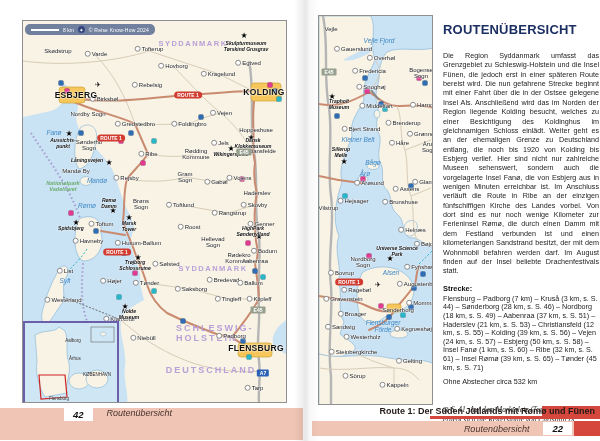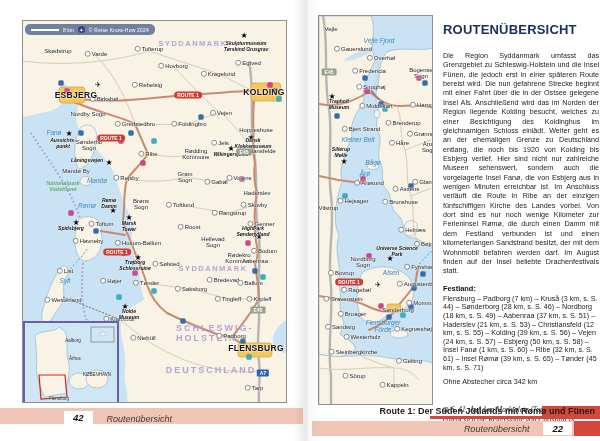--- a/index.html
+++ b/index.html
@@ -59,22 +59,22 @@
   .banner{position:absolute;left:312px;top:406px;width:288px;height:13px}
   .banner .red-block{position:absolute;right:0;top:0;width:58px;height:13px;background:#d5473c}
   .banner .red-rule{position:absolute;left:118px;right:0;bottom:0;height:3px;background:#d5473c}
   .banner .txt{position:absolute;right:5px;top:0;font-size:9px;font-weight:bold;color:#221a17;z-index:2}
   .footer-right{position:absolute;left:312px;top:421px;width:288px;height:15px;background:#f0c5b5;
      display:flex;align-items:center;justify-content:flex-end}
   .footer-right .lbl{font-style:italic;font-size:9px;color:#47342e;margin-right:14px}
   .footer-right .numbox{background:#fff;font-weight:bold;font-style:italic;font-size:9.5px;color:#111;
      padding:1px 9px;margin-right:2px}
   .footer-right .red-cap{width:26px;height:15px;background:#d5473c}
-  .footer-left{position:absolute;left:0;top:408px;width:303px;height:16px;background:#f0c5b5;
-     display:flex;align-items:flex-end}
+  .footer-left{position:absolute;left:0;top:408px;width:303px;height:32px;background:#f0c5b5;
+     display:flex;align-items:flex-start}
   .footer-left .numbox{background:#fff;font-weight:bold;font-style:italic;font-size:9.5px;color:#111;
      padding:1px 9px;margin-left:64px}
   .footer-left .lbl{font-style:italic;font-size:9px;color:#47342e;margin-left:14px}
   .gutter{position:absolute;left:294px;top:0;width:26px;height:441px;
      background:linear-gradient(90deg,rgba(0,0,0,0),rgba(0,0,0,.09) 45%,rgba(0,0,0,.03) 60%,rgba(0,0,0,0))}
 </style>
 </head>
 <body>
 
 <div class="spread">
@@ -417,23 +417,23 @@
       </div>
     <div class="layer">
         <span class="m badge e" style="left: 10px; top: 56px;">E45</span>
         <span class="m badge route" style="left: 30px; top: 266px;">ROUTE 1</span>
       </div>
   </div>
 
   <div class="article">
     <h1>ROUTENÜBERSICHT</h1>
     <p class="body">Die Region Syddanmark umfasst das Grenzgebiet zu Schleswig-Holstein und die Insel Fünen, die jedoch erst in einer späteren Route bereist wird. Die nun gefahrene Strecke beginnt mit einer Fahrt über die in der Ostsee gelegene Insel Als. Anschließend wird das im Norden der Region liegende Kolding besucht, welches zu einer Besichtigung des Koldinghus im gleichnamigen Schloss einlädt. Weiter geht es an der ehemaligen Grenze zu Deutschland entlang, die noch bis 1920 von Kolding bis Esbjerg verlief. Hier sind nicht nur zahlreiche Museen sehenswert, sondern auch die vorgelagerte Insel Fanø, die von Esbjerg aus in wenigen Minuten erreichbar ist. Im Anschluss verläuft die Route in Ribe an der einzigen fünfschiffigen Kirche des Landes vorbei. Von dort sind es nur noch wenige Kilometer zur Ferieninsel Rømø, die durch einen Damm mit dem Festland verbunden ist und einen kilometerlangen Sandstrand besitzt, der mit dem Wohnmobil befahren werden darf. Im August finden auf der Insel beliebte Drachenfestivals statt.</p>
-    <h2>Festland:</h2>
+    <h2>Strecke:</h2>
     <p class="list">Flensburg – Padborg (7 km) – Kruså (3 km, s. S. 44) – Sønderborg (28 km, s. S. 46) – Nordborg (18 km, s. S. 49) – Aabenraa (37 km, s. S. 51) – Haderslev (21 km, s. S. 53) – Christiansfeld (12 km, s. S. 55) – Kolding (39 km, s. S. 56) – Vejen (24 km, s. S. 57) – Esbjerg (50 km, s. S. 58) – Insel Fanø (1 km, s. S. 60) – Ribe (32 km, s. S. 61) – Insel Rømø (39 km, s. S. 65) – Tønder (45 km, s. S. 71)</p>
-    <p class="list">Ohne Abstecher circa 342 km</p>
+    <p class="list">Ohne Abstecher circa 532 km</p>
     <p class="caption"><span class="pic-icon">⊠</span><span>S. 41: Auf dem Marktplatz (Torvet) von Esbjerg erhebt sich die Reiterstatue von Christian IX.</span></p>
   </div>
 
   <div class="banner">
     <div class="red-block"></div>
     <div class="red-rule"></div>
     <span class="txt">Route 1: Der Süden Jütlands mit Rømø und Fünen</span>
   </div>
 
   <div class="footer-right">

